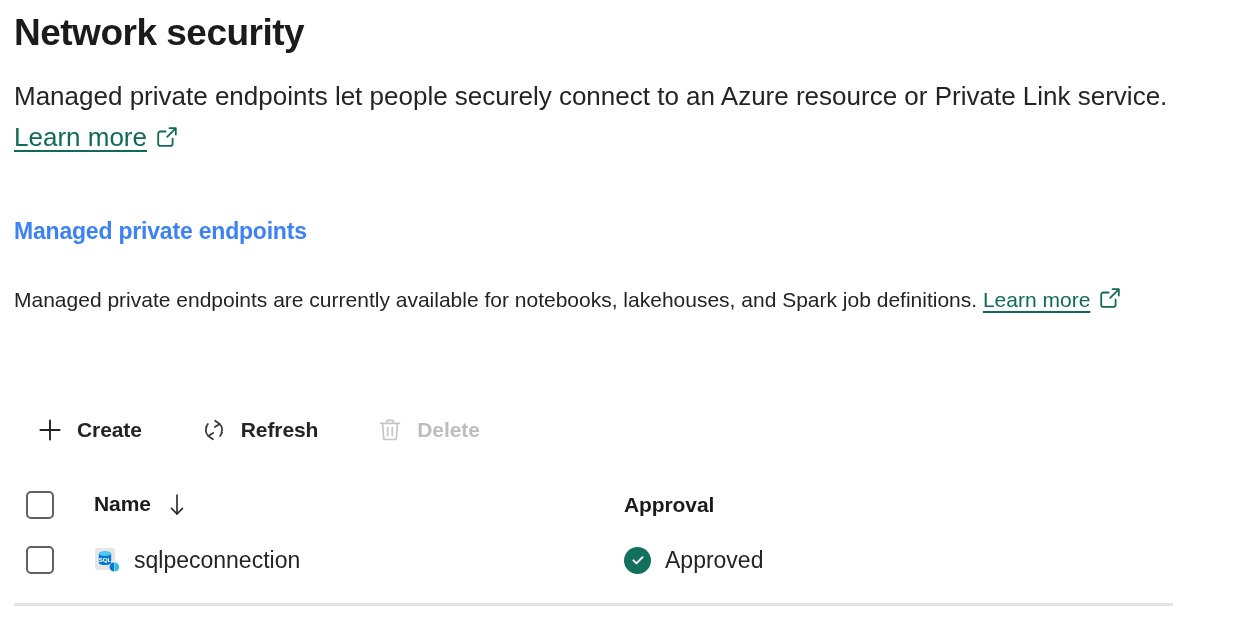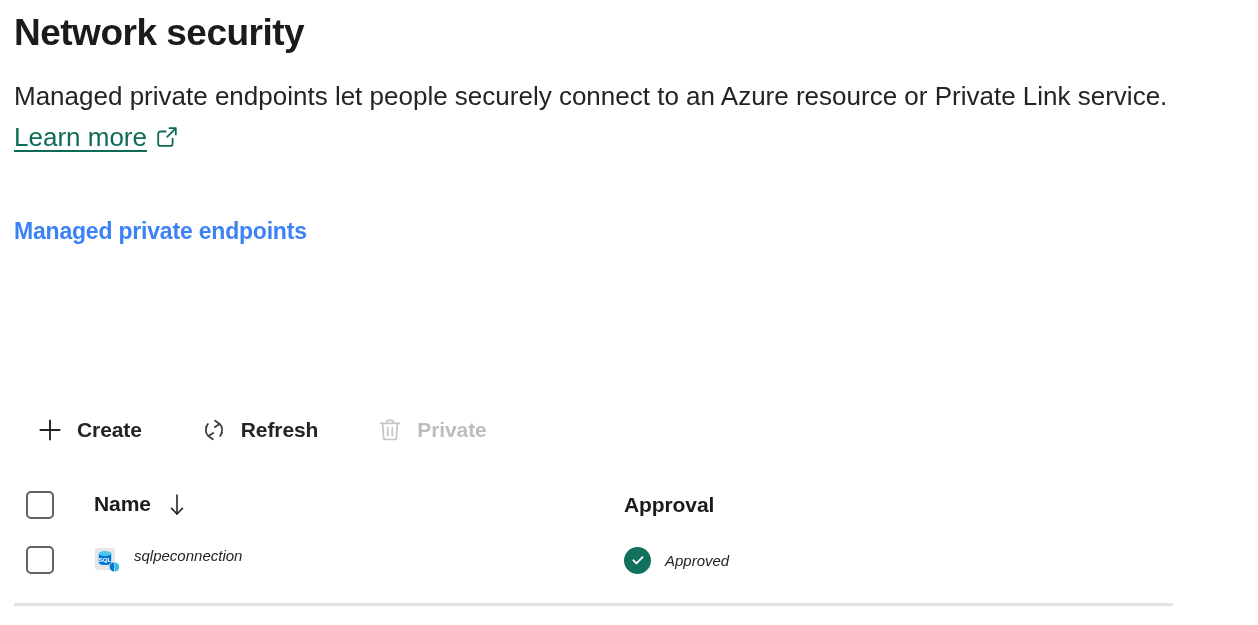--- a/index.html
+++ b/index.html
@@ -186,25 +186,24 @@
     letter-spacing: -0.1px;
     white-space: nowrap;
   }
   .sort-arrow {
     margin-left: 16px;
     display: inline-flex;
     align-items: center;
   }
 
   .cell-value {
-    font-size: 15px;
+    font-size: 23px;
     font-weight: 400;
     color: #242424;
     white-space: nowrap;
-    font-style: italic;
   }
 
   .sql-icon {
     width: 26px;
     height: 26px;
     margin-right: 14px;
     flex: none;
     position: relative;
   }
 
@@ -236,20 +235,27 @@
   <div class="intro-text">
     <span>Managed private endpoints let people securely connect to an Azure resource or Private Link service. </span><a class="link">Learn more</a><span class="ext-icon"><svg width="24" height="24" viewBox="0 0 24 24" fill="none">
           <path d="M14.5 3.2h6.3v6.3" stroke="#0f6b56" stroke-width="1.8" stroke-linecap="round" stroke-linejoin="round"></path>
           <path d="M20.2 3.8l-8 8" stroke="#0f6b56" stroke-width="1.8" stroke-linecap="round"></path>
           <path d="M17.6 13.6v5.1a2.2 2.2 0 0 1-2.2 2.2H5.4a2.2 2.2 0 0 1-2.2-2.2V8.7a2.2 2.2 0 0 1 2.2-2.2h5.2" stroke="#0f6b56" stroke-width="1.8" stroke-linecap="round" stroke-linejoin="round"></path>
         </svg></span>
   </div>
 
   <div class="section-title">Managed private endpoints</div>
 
+  <div class="section-text">
+    <span>Managed private endpoints are currently available for notebooks, lakehouses, and Spark job definitions. </span><a class="link">Learn more</a><span class="ext-icon"><svg width="24" height="24" viewBox="0 0 24 24" fill="none">
+          <path d="M14.5 3.2h6.3v6.3" stroke="#0f6b56" stroke-width="1.8" stroke-linecap="round" stroke-linejoin="round"></path>
+          <path d="M20.2 3.8l-8 8" stroke="#0f6b56" stroke-width="1.8" stroke-linecap="round"></path>
+          <path d="M17.6 13.6v5.1a2.2 2.2 0 0 1-2.2 2.2H5.4a2.2 2.2 0 0 1-2.2-2.2V8.7a2.2 2.2 0 0 1 2.2-2.2h5.2" stroke="#0f6b56" stroke-width="1.8" stroke-linecap="round" stroke-linejoin="round"></path>
+        </svg></span>
+  </div>
 
   <div class="toolbar">
 
     <button class="tb-btn">
       <span class="tb-icon">
         <svg width="28" height="28" viewBox="0 0 28 28" fill="none">
           <path d="M14 4.4v19.2M4.4 14h19.2" stroke="#242424" stroke-width="1.9" stroke-linecap="round"></path>
         </svg>
       </span>
       <span>Create</span>
@@ -271,21 +277,21 @@
 
     <button class="tb-btn disabled">
       <span class="tb-icon">
         <svg width="28" height="28" viewBox="0 0 28 28" fill="none">
           <path d="M4.6 7.4h18.8" stroke="#c8c6c4" stroke-width="1.7" stroke-linecap="round"></path>
           <path d="M10.6 7.1V5.7a1.4 1.4 0 0 1 1.4-1.4h4a1.4 1.4 0 0 1 1.4 1.4v1.4" stroke="#c8c6c4" stroke-width="1.7" stroke-linecap="round" stroke-linejoin="round"></path>
           <path d="M6.6 7.6l1.0 14.0a2 2 0 0 0 2 1.9h8.8a2 2 0 0 0 2-1.9l1.0-14.0" stroke="#c8c6c4" stroke-width="1.7" stroke-linecap="round" stroke-linejoin="round"></path>
           <path d="M11.7 11.6v7.8M16.3 11.6v7.8" stroke="#c8c6c4" stroke-width="1.7" stroke-linecap="round"></path>
         </svg>
       </span>
-      <span>Private</span>
+      <span>Delete</span>
     </button>
 
   </div>
 
   <div class="table">
 
     <div class="row header-row">
       <div class="cell-check">
         <div class="checkbox"></div>
       </div>

